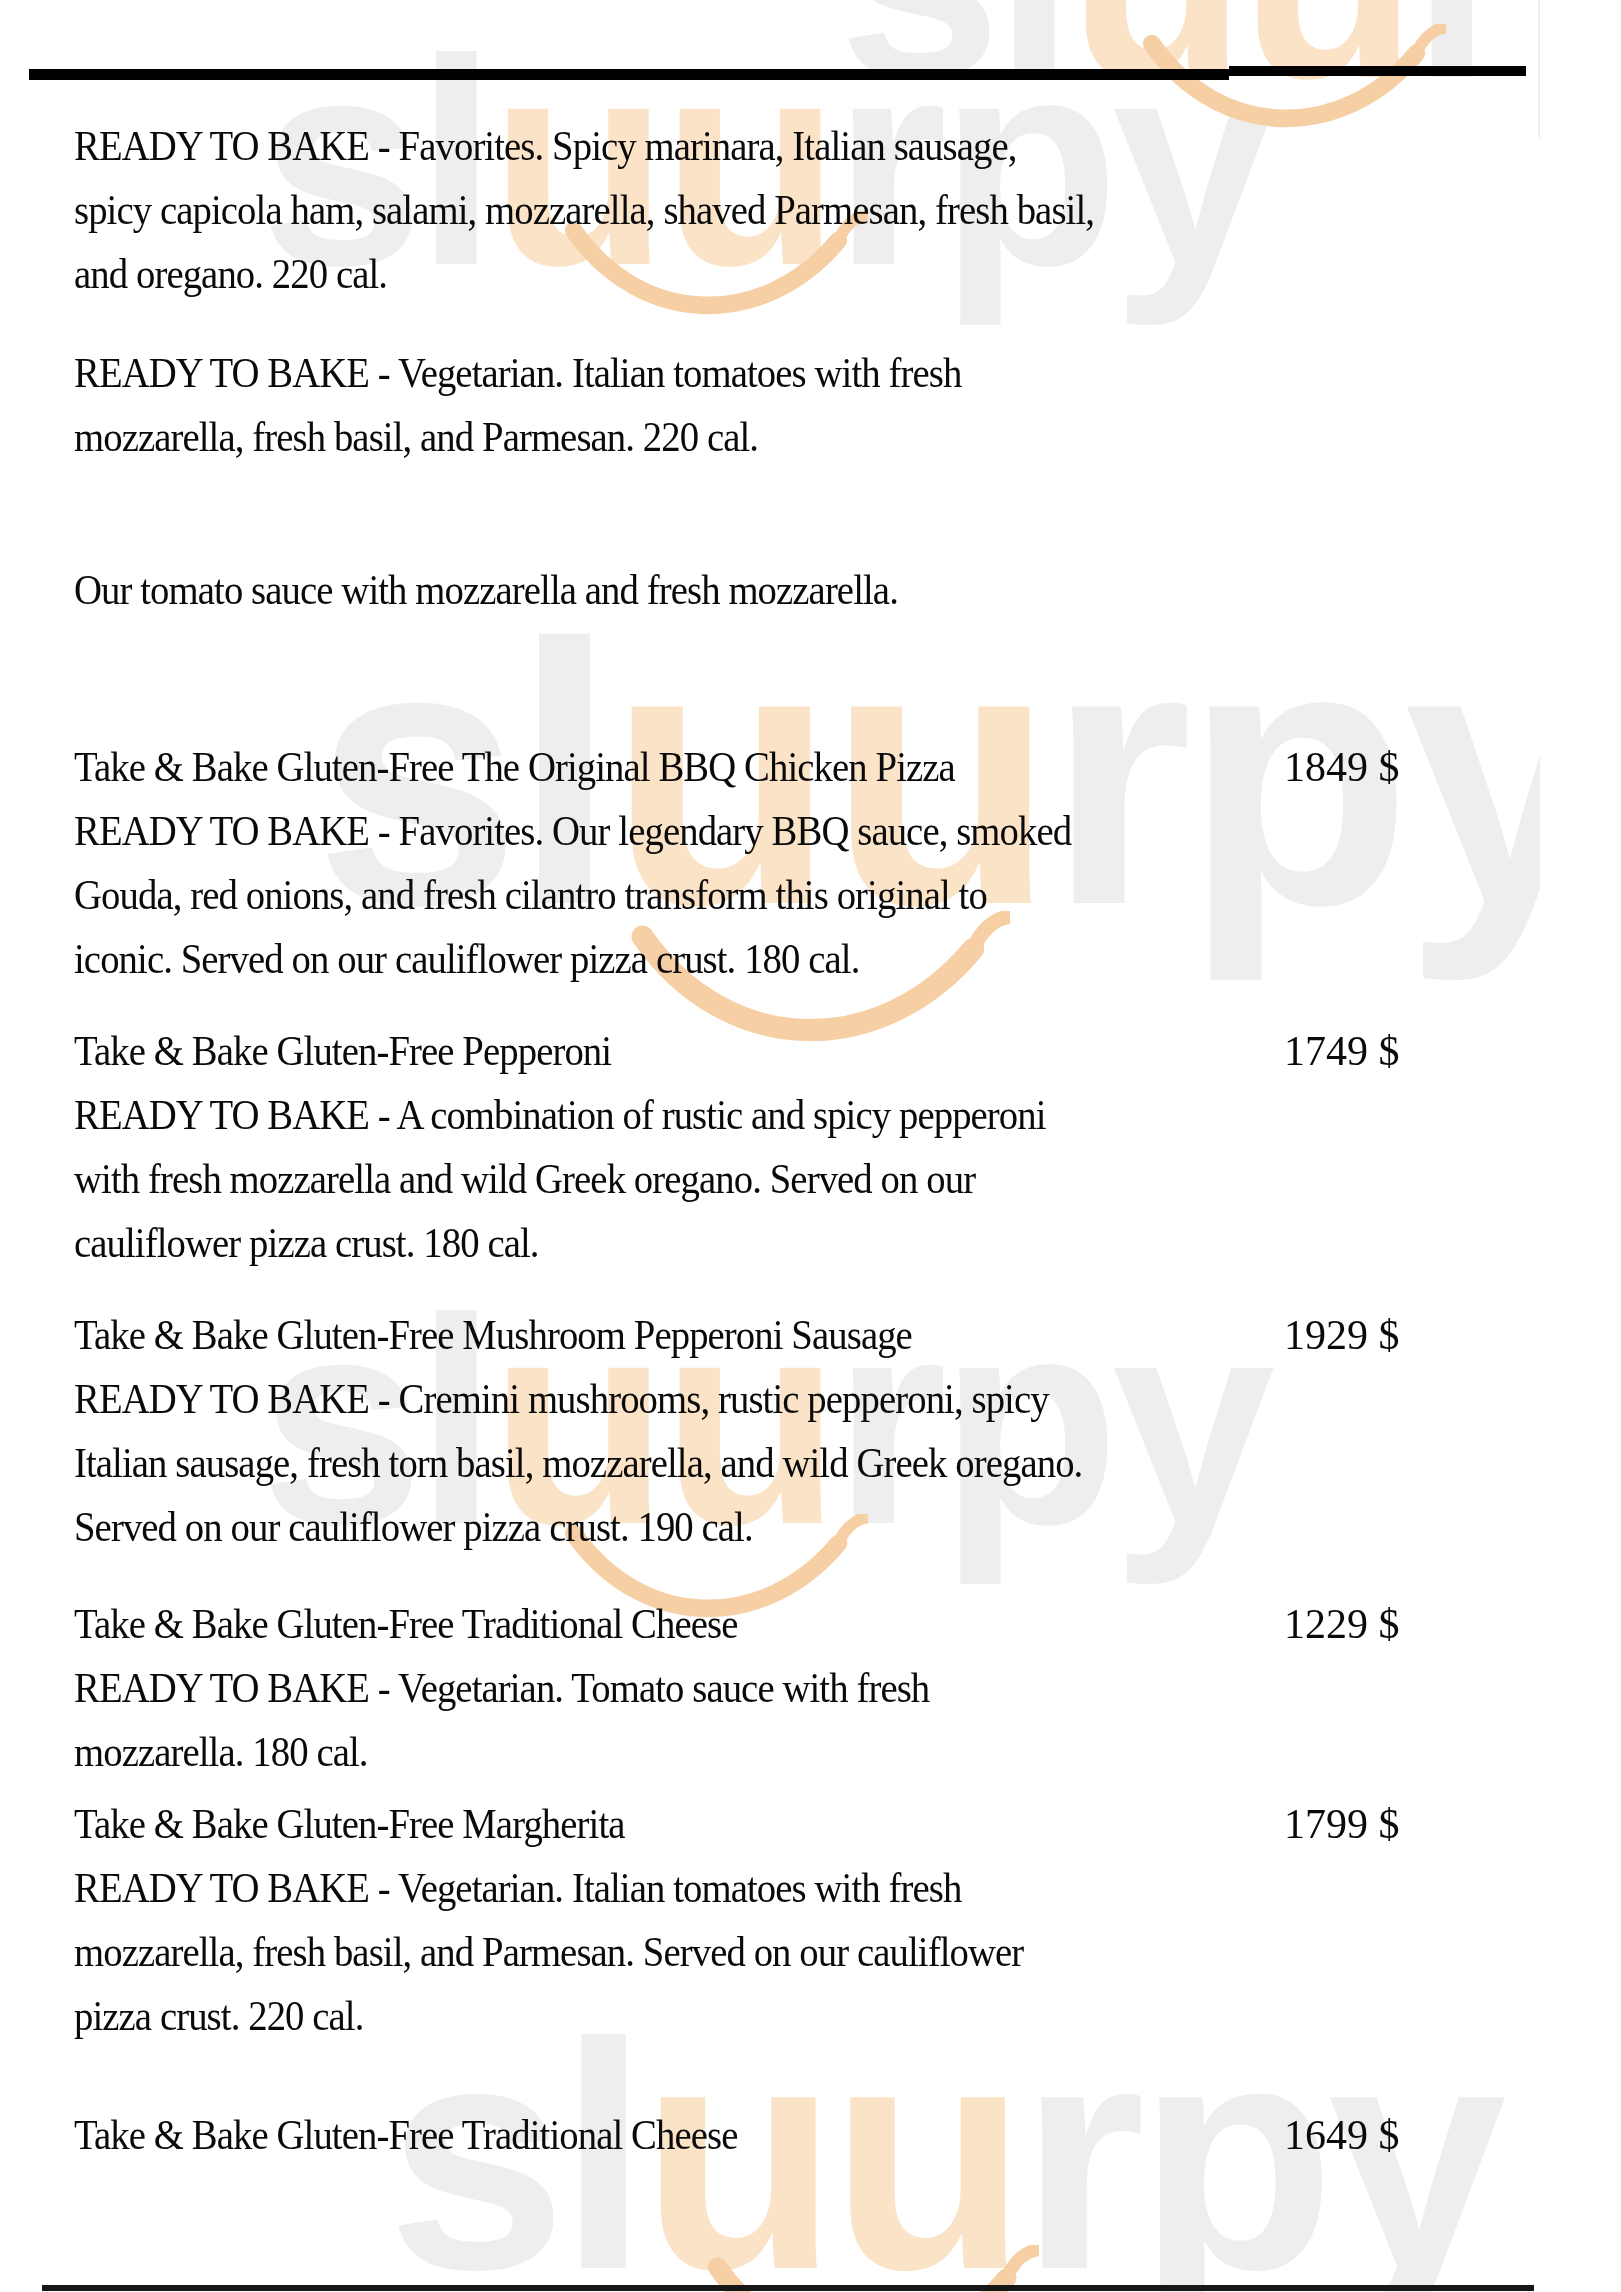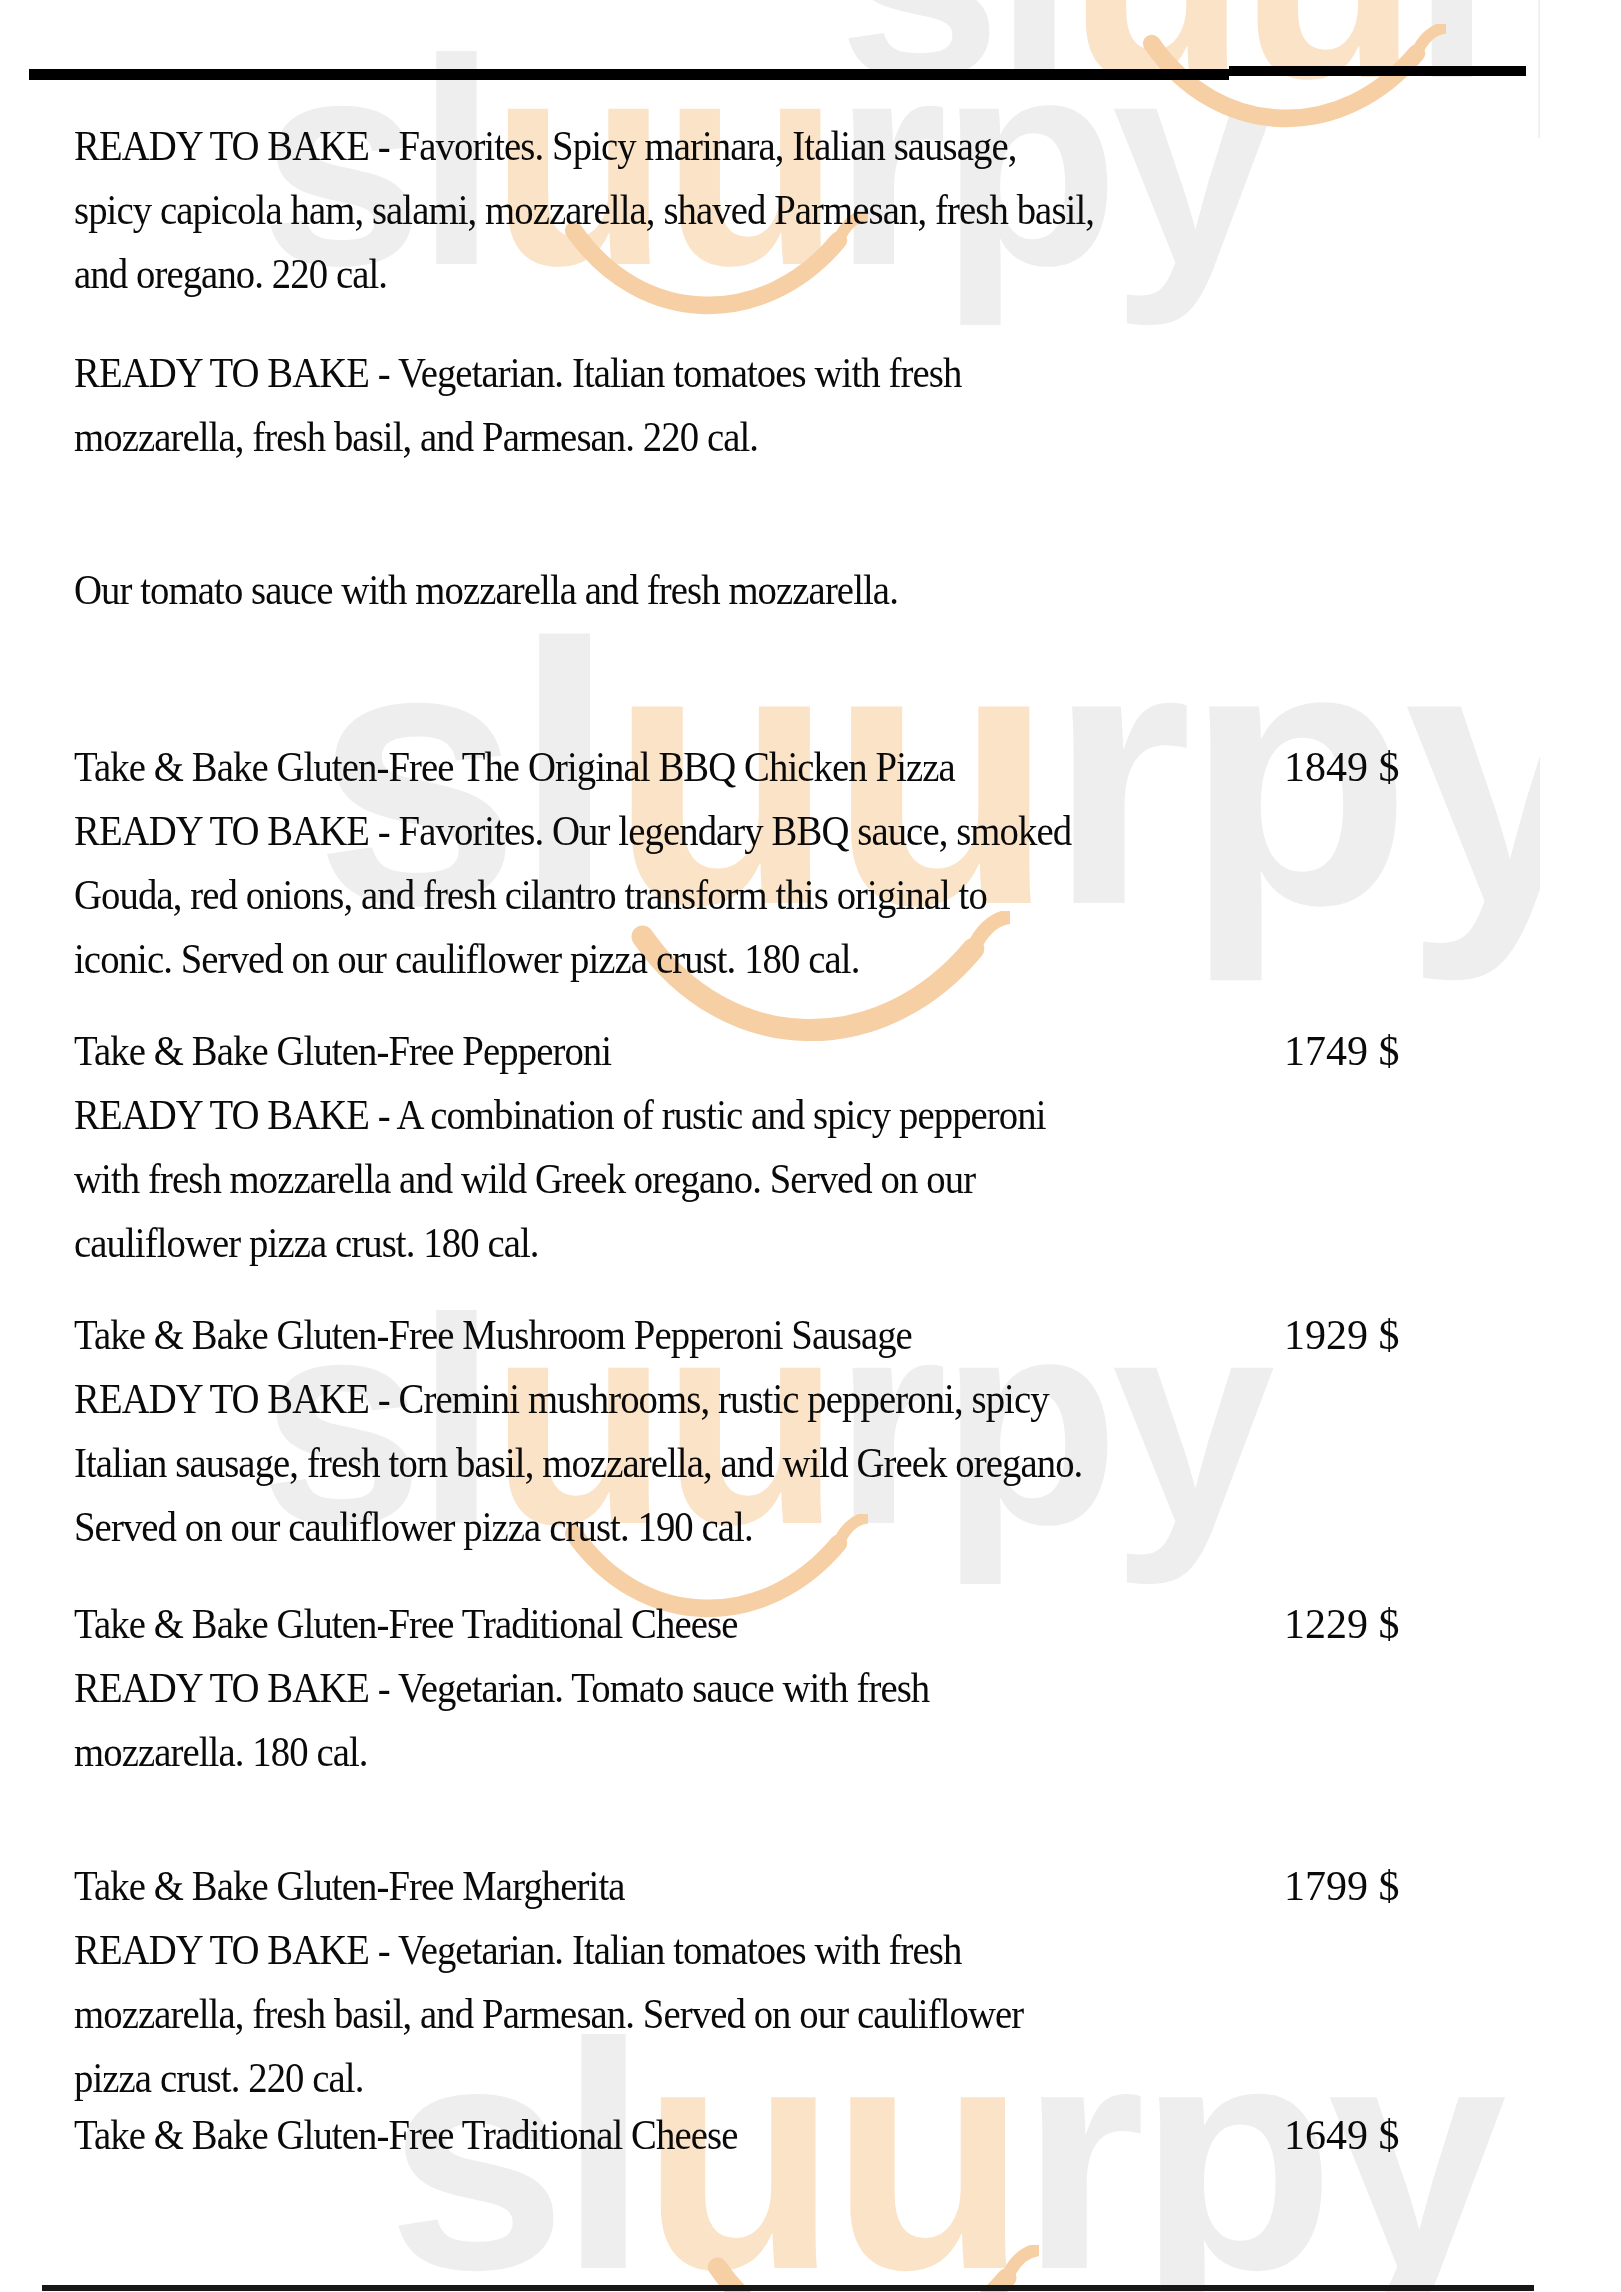--- a/index.html
+++ b/index.html
@@ -128,21 +128,21 @@
 
   <div class="item" style="top:1560px;">
     <div class="titlerow">
       <div class="item-name">Take &amp; Bake Gluten-Free Traditional Cheese</div>
       <div class="item-price">1229 $</div>
     </div>
     <div class="item-desc">READY TO BAKE - Vegetarian. Tomato sauce with fresh
 mozzarella. 180 cal.</div>
   </div>
 
-  <div class="item" style="top:1822px;">
+  <div class="item" style="top:1760px;">
     <div class="titlerow">
       <div class="item-name">Take &amp; Bake Gluten-Free Margherita</div>
       <div class="item-price">1799 $</div>
     </div>
     <div class="item-desc">READY TO BAKE - Vegetarian. Italian tomatoes with fresh
 mozzarella, fresh basil, and Parmesan. Served on our cauliflower
 pizza crust. 220 cal.</div>
   </div>
 
   <div class="item" style="top:2071px;">

